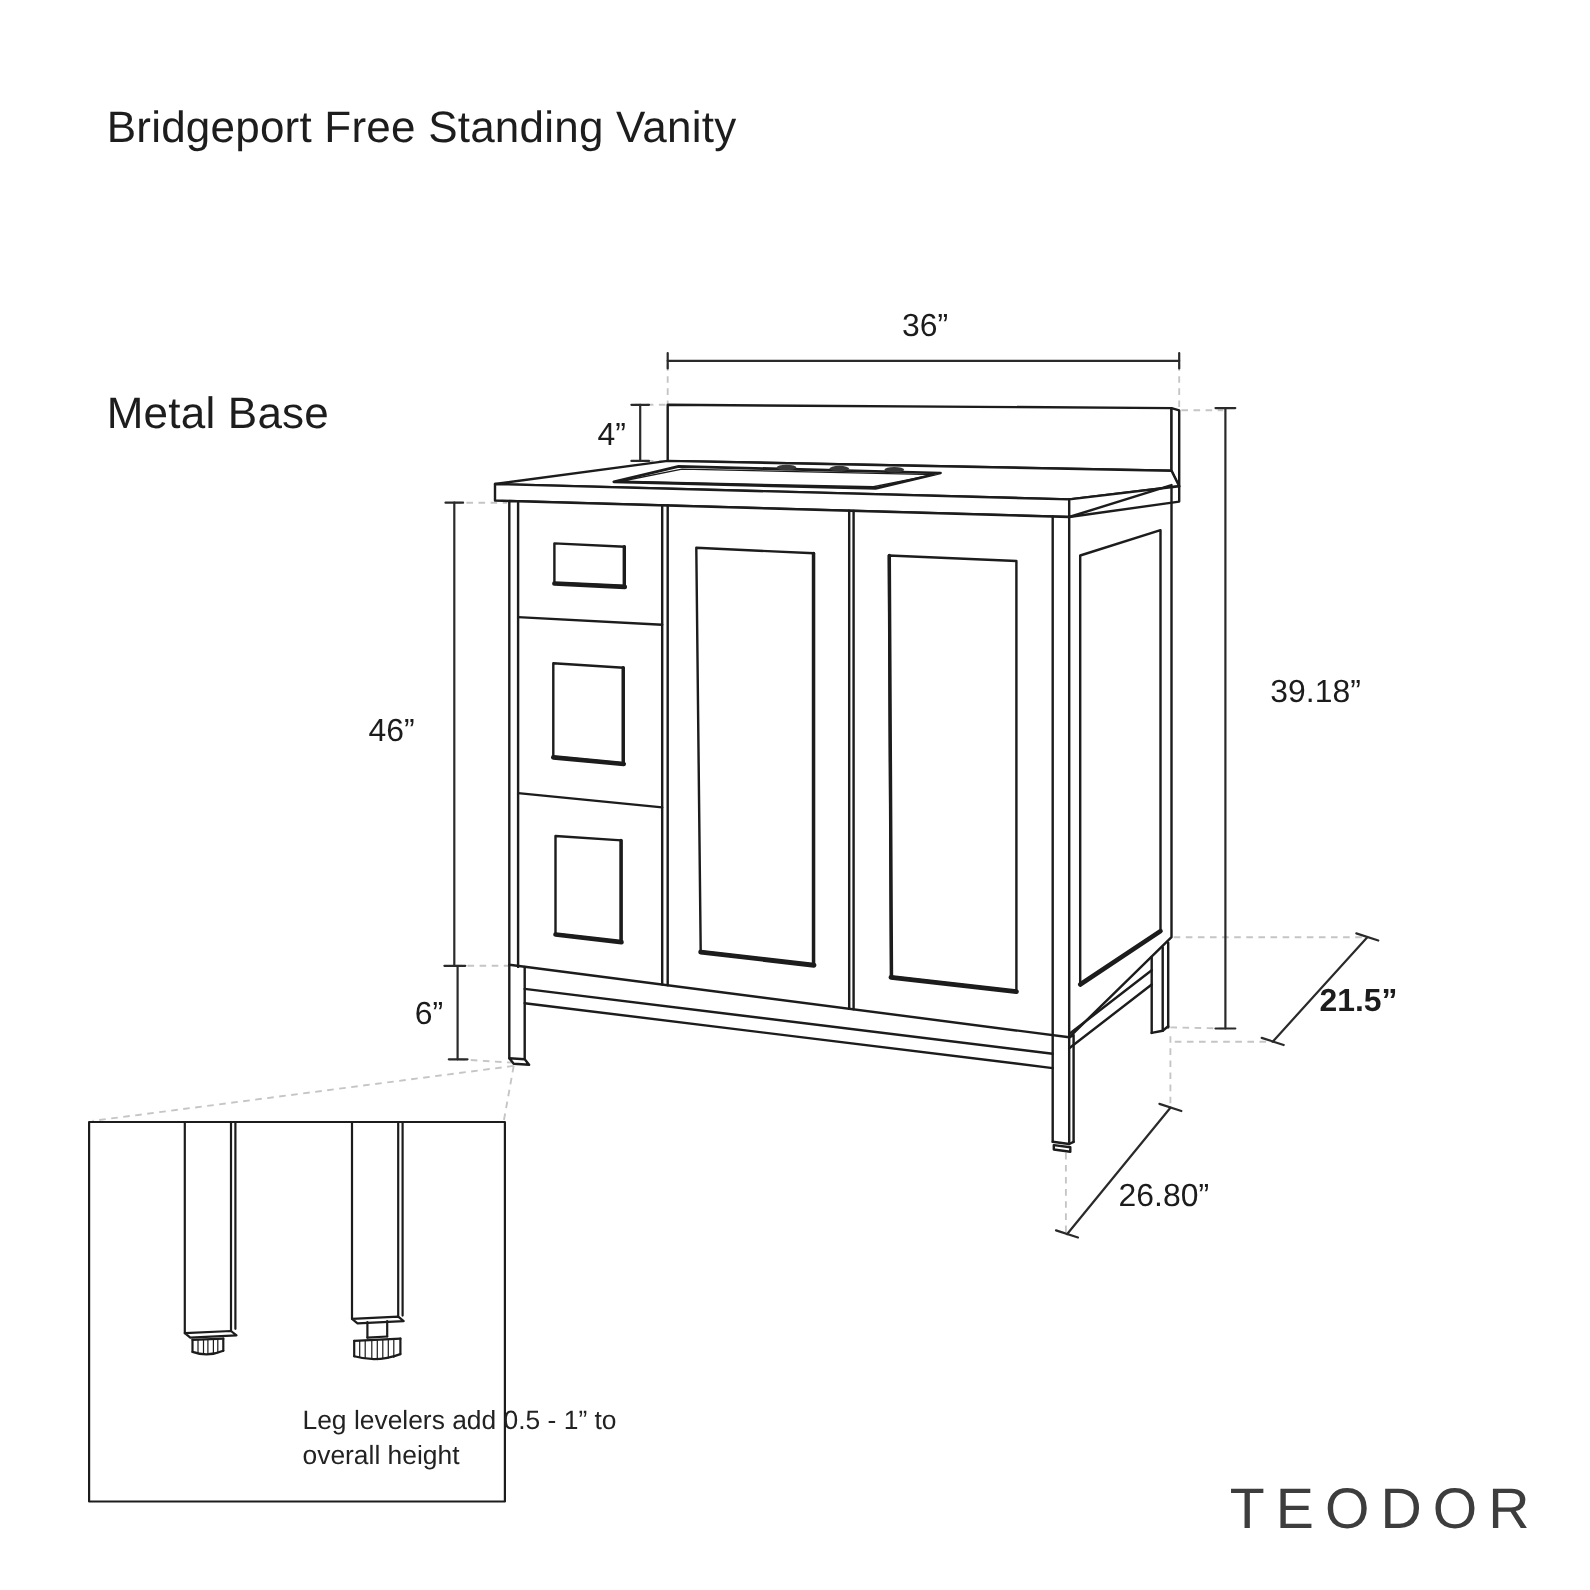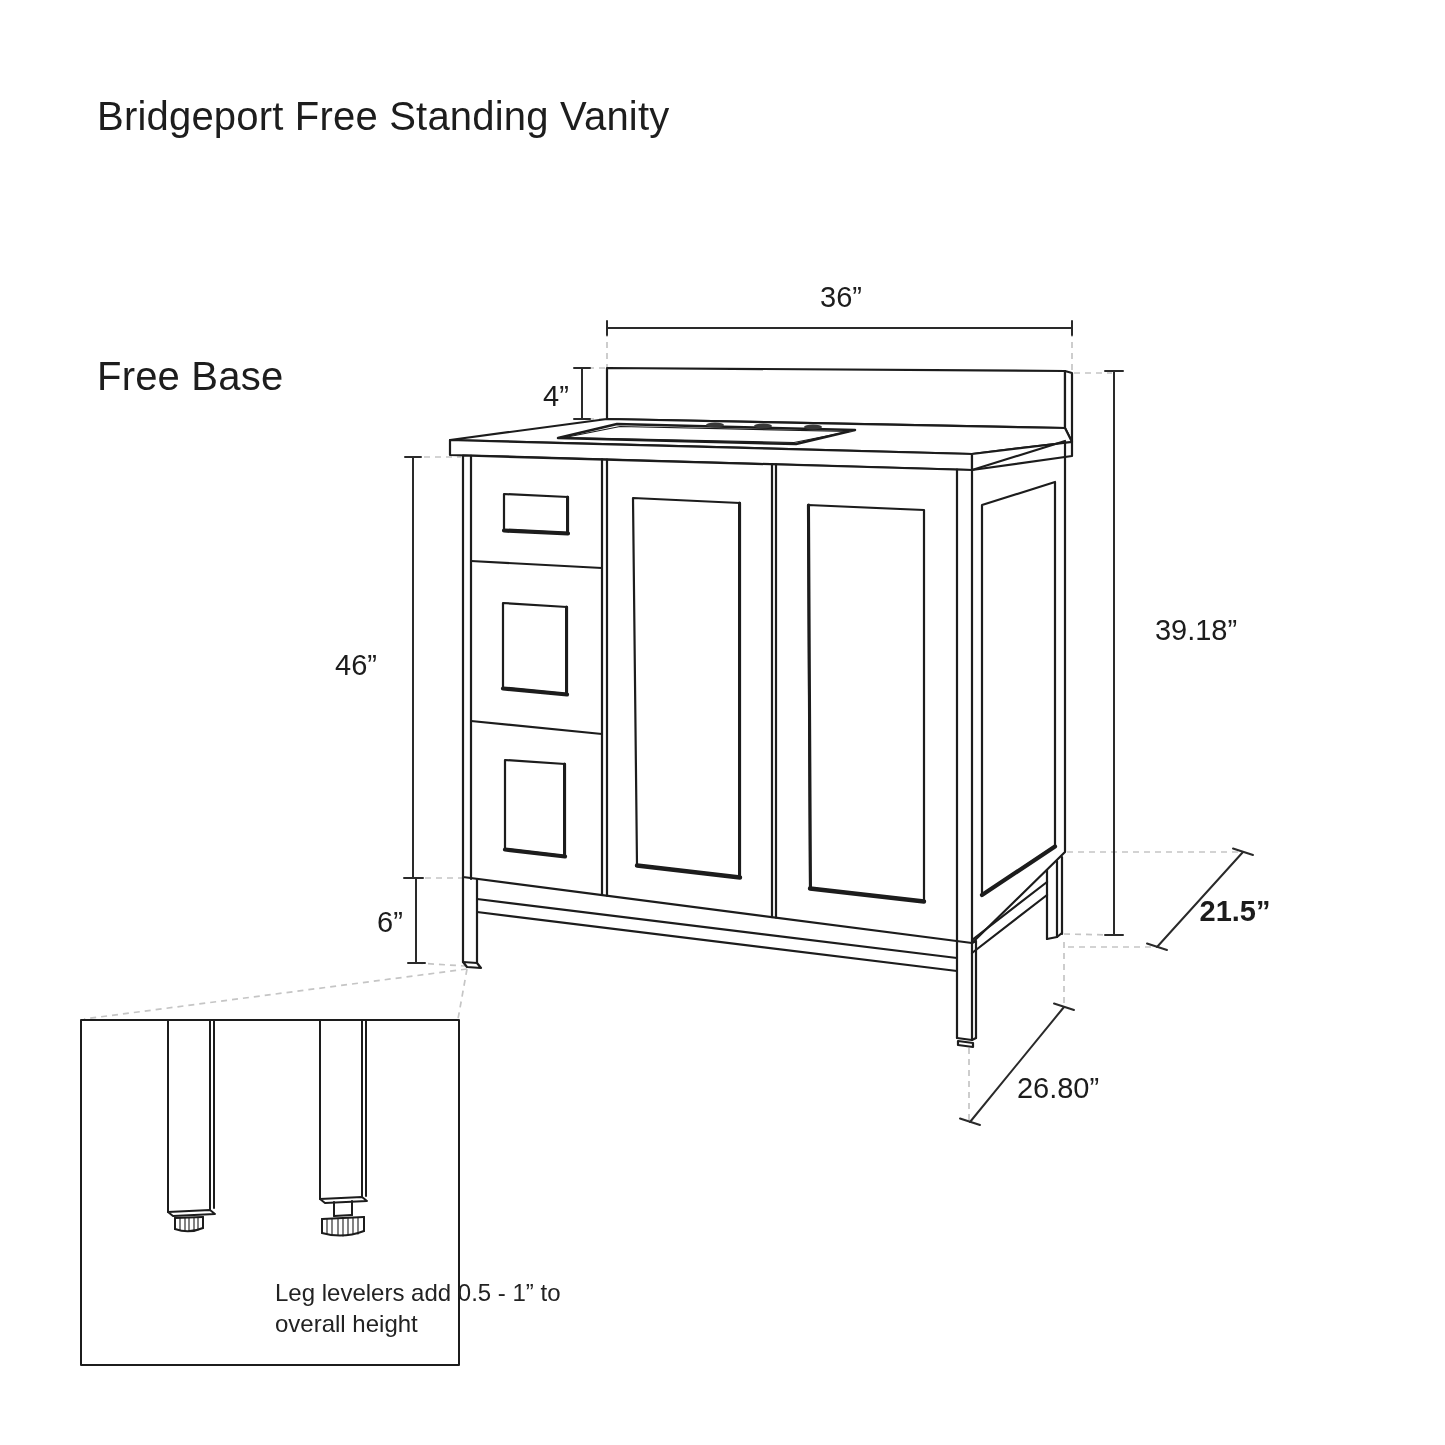--- a/index.html
+++ b/index.html
@@ -238,28 +238,29 @@
           <path d="M348,1218 L348,1235"></path>
           <path d="M353,1218 L353,1234.5"></path>
           <path d="M358,1217.5 L358,1234"></path>
         </g>
       </g>
     </g>
   </svg>
 
   <div class="page-title"><span>Bridgeport Free Standing Vanity</span><br>
 <br>
-<span>Free Base</span></div>
+<span>Metal Base</span></div>
 
   <div class="dim-label" style="left:841px;top:297px;">36”</div>
   <div class="dim-label" style="left:556px;top:396px;">4”</div>
   <div class="dim-label" style="left:356px;top:665px;">46”</div>
   <div class="dim-label" style="left:390px;top:922px;">6”</div>
   <div class="dim-label" style="left:1196px;top:630px;">39.18”</div>
   <div class="dim-label" style="left:1235px;top:911px;font-weight:bold;">21.5”</div>
   <div class="dim-label" style="left:1058px;top:1088px;">26.80”</div>
 
   <div class="inset-caption">
     <div class="cap-line">Leg levelers add 0.5 - 1” to</div>
     <div class="cap-line">overall height</div>
   </div>
 
+  <div class="brand-logo">TEODOR</div>
 </div>
 
 </body></html>

